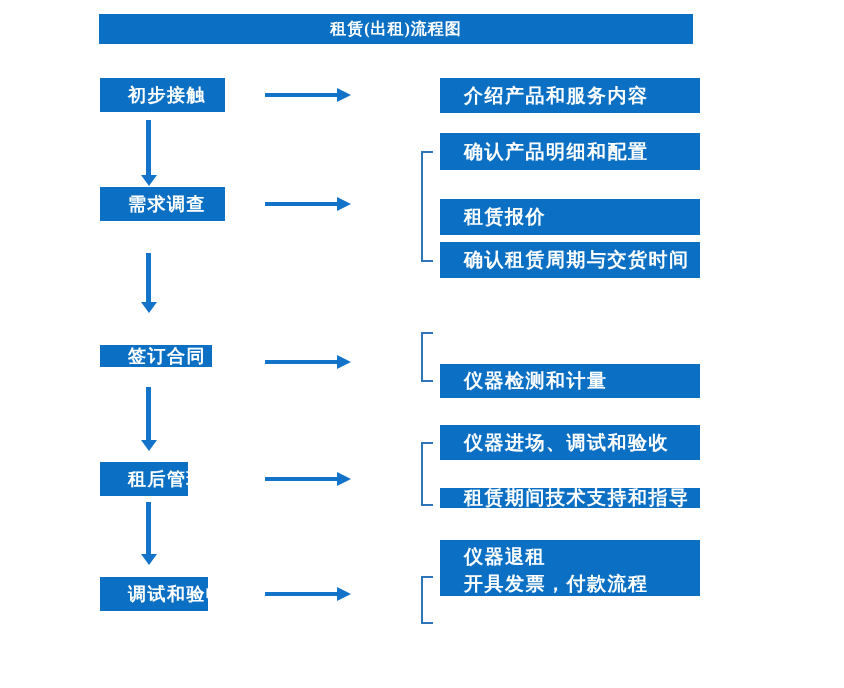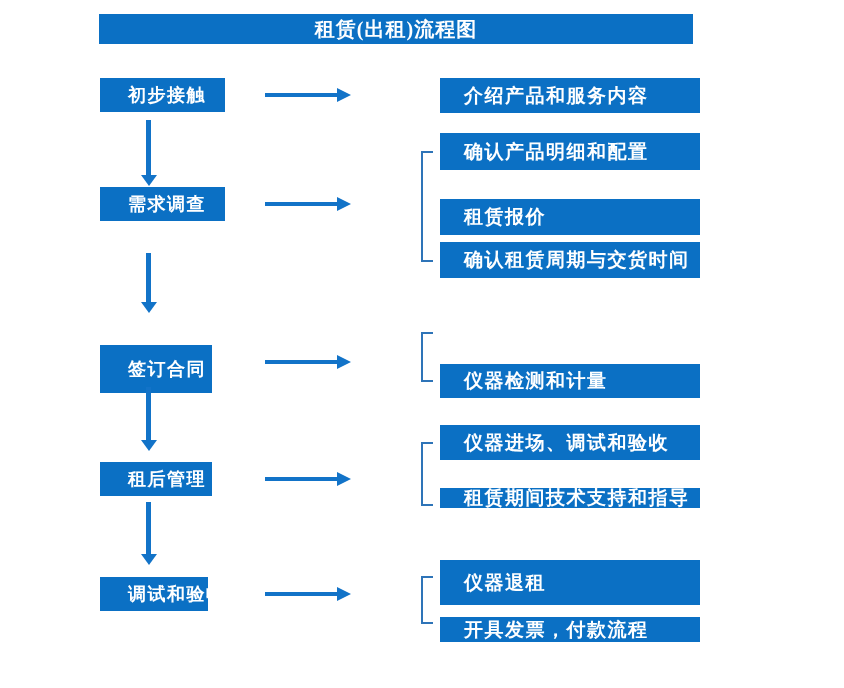--- a/index.html
+++ b/index.html
@@ -11,21 +11,21 @@
   .canvas{
     position:relative;
     width:844px;height:688px;
     background:#ffffff;
     font-family:"Liberation Serif","DejaVu Serif",serif;
     overflow:hidden;
   }
   .titlebar{
     position:absolute;left:99px;top:14px;width:594px;height:30px;
     background:var(--blue);color:#fff;
-    font-size:20px;font-weight:bold;letter-spacing:1px;
+    font-size:16px;font-weight:bold;letter-spacing:1px;
     display:flex;align-items:center;justify-content:center;
   }
   .box{
     position:absolute;background:var(--blue);color:#fff;
     font-weight:bold;box-sizing:border-box;
     display:flex;align-items:center;
     letter-spacing:1.5px;white-space:nowrap;
   }
   .lbox{font-size:18px;padding-left:28px;}
   .rbox{font-size:19px;padding-left:24px;width:260px;left:440px;}
@@ -46,37 +46,37 @@
 </style>
 </head>
 <body>
 
 <div class="canvas">
 
   <div class="titlebar">租赁(出租)流程图</div>
 
   <div class="box lbox" style="left:100px;top:78px;width:125px;height:34px">初步接触</div>
   <div class="box lbox" style="left:100px;top:187px;width:125px;height:34px">需求调查</div>
-  <div class="box lbox" style="left:100px;top:345px;width:112px;height:48px">签订合同</div>
-  <div class="box lbox" style="left:100px;top:462px;width:112px;height:34px">租后管理</div>
+  <div class="box lbox" style="left:100px;top:345px;width:112px;height:22px">签订合同</div>
+  <div class="box lbox" style="left:100px;top:462px;width:88px;height:34px">租后管理</div>
   <div class="box lbox" style="left:100px;top:577px;width:108px;height:34px">调试和验收</div>
 
   <div class="box rbox" style="top:78px;height:35px">介绍产品和服务内容</div>
 
   <div class="box rbox" style="top:133px;height:37px">确认产品明细和配置</div>
   <div class="box rbox" style="top:199px;height:36px">租赁报价</div>
   <div class="box rbox" style="top:242px;height:36px">确认租赁周期与交货时间</div>
 
   <div class="box rbox" style="top:364px;height:34px">仪器检测和计量</div>
 
   <div class="box rbox" style="top:425px;height:35px">仪器进场、调试和验收</div>
   <div class="box rbox" style="top:488px;height:20px">租赁期间技术支持和指导</div>
 
-  <div class="box rbox" style="top:560px;height:45px">仪器退租</div>
-  <div class="box rbox" style="top:617px;height:25px">开具发票，付款流程</div>
+  <div class="box rbox" style="top:540px;height:33px">仪器退租</div>
+  <div class="box rbox" style="top:571px;height:25px">开具发票，付款流程</div>
 
   <div class="harrow" style="left:265px;top:88px">
       <span class="hshaft"></span>
       <span class="hhead"></span>
     </div>
   <div class="harrow" style="left:265px;top:197px">
       <span class="hshaft"></span>
       <span class="hhead"></span>
     </div>
   <div class="harrow" style="left:265px;top:355px">

